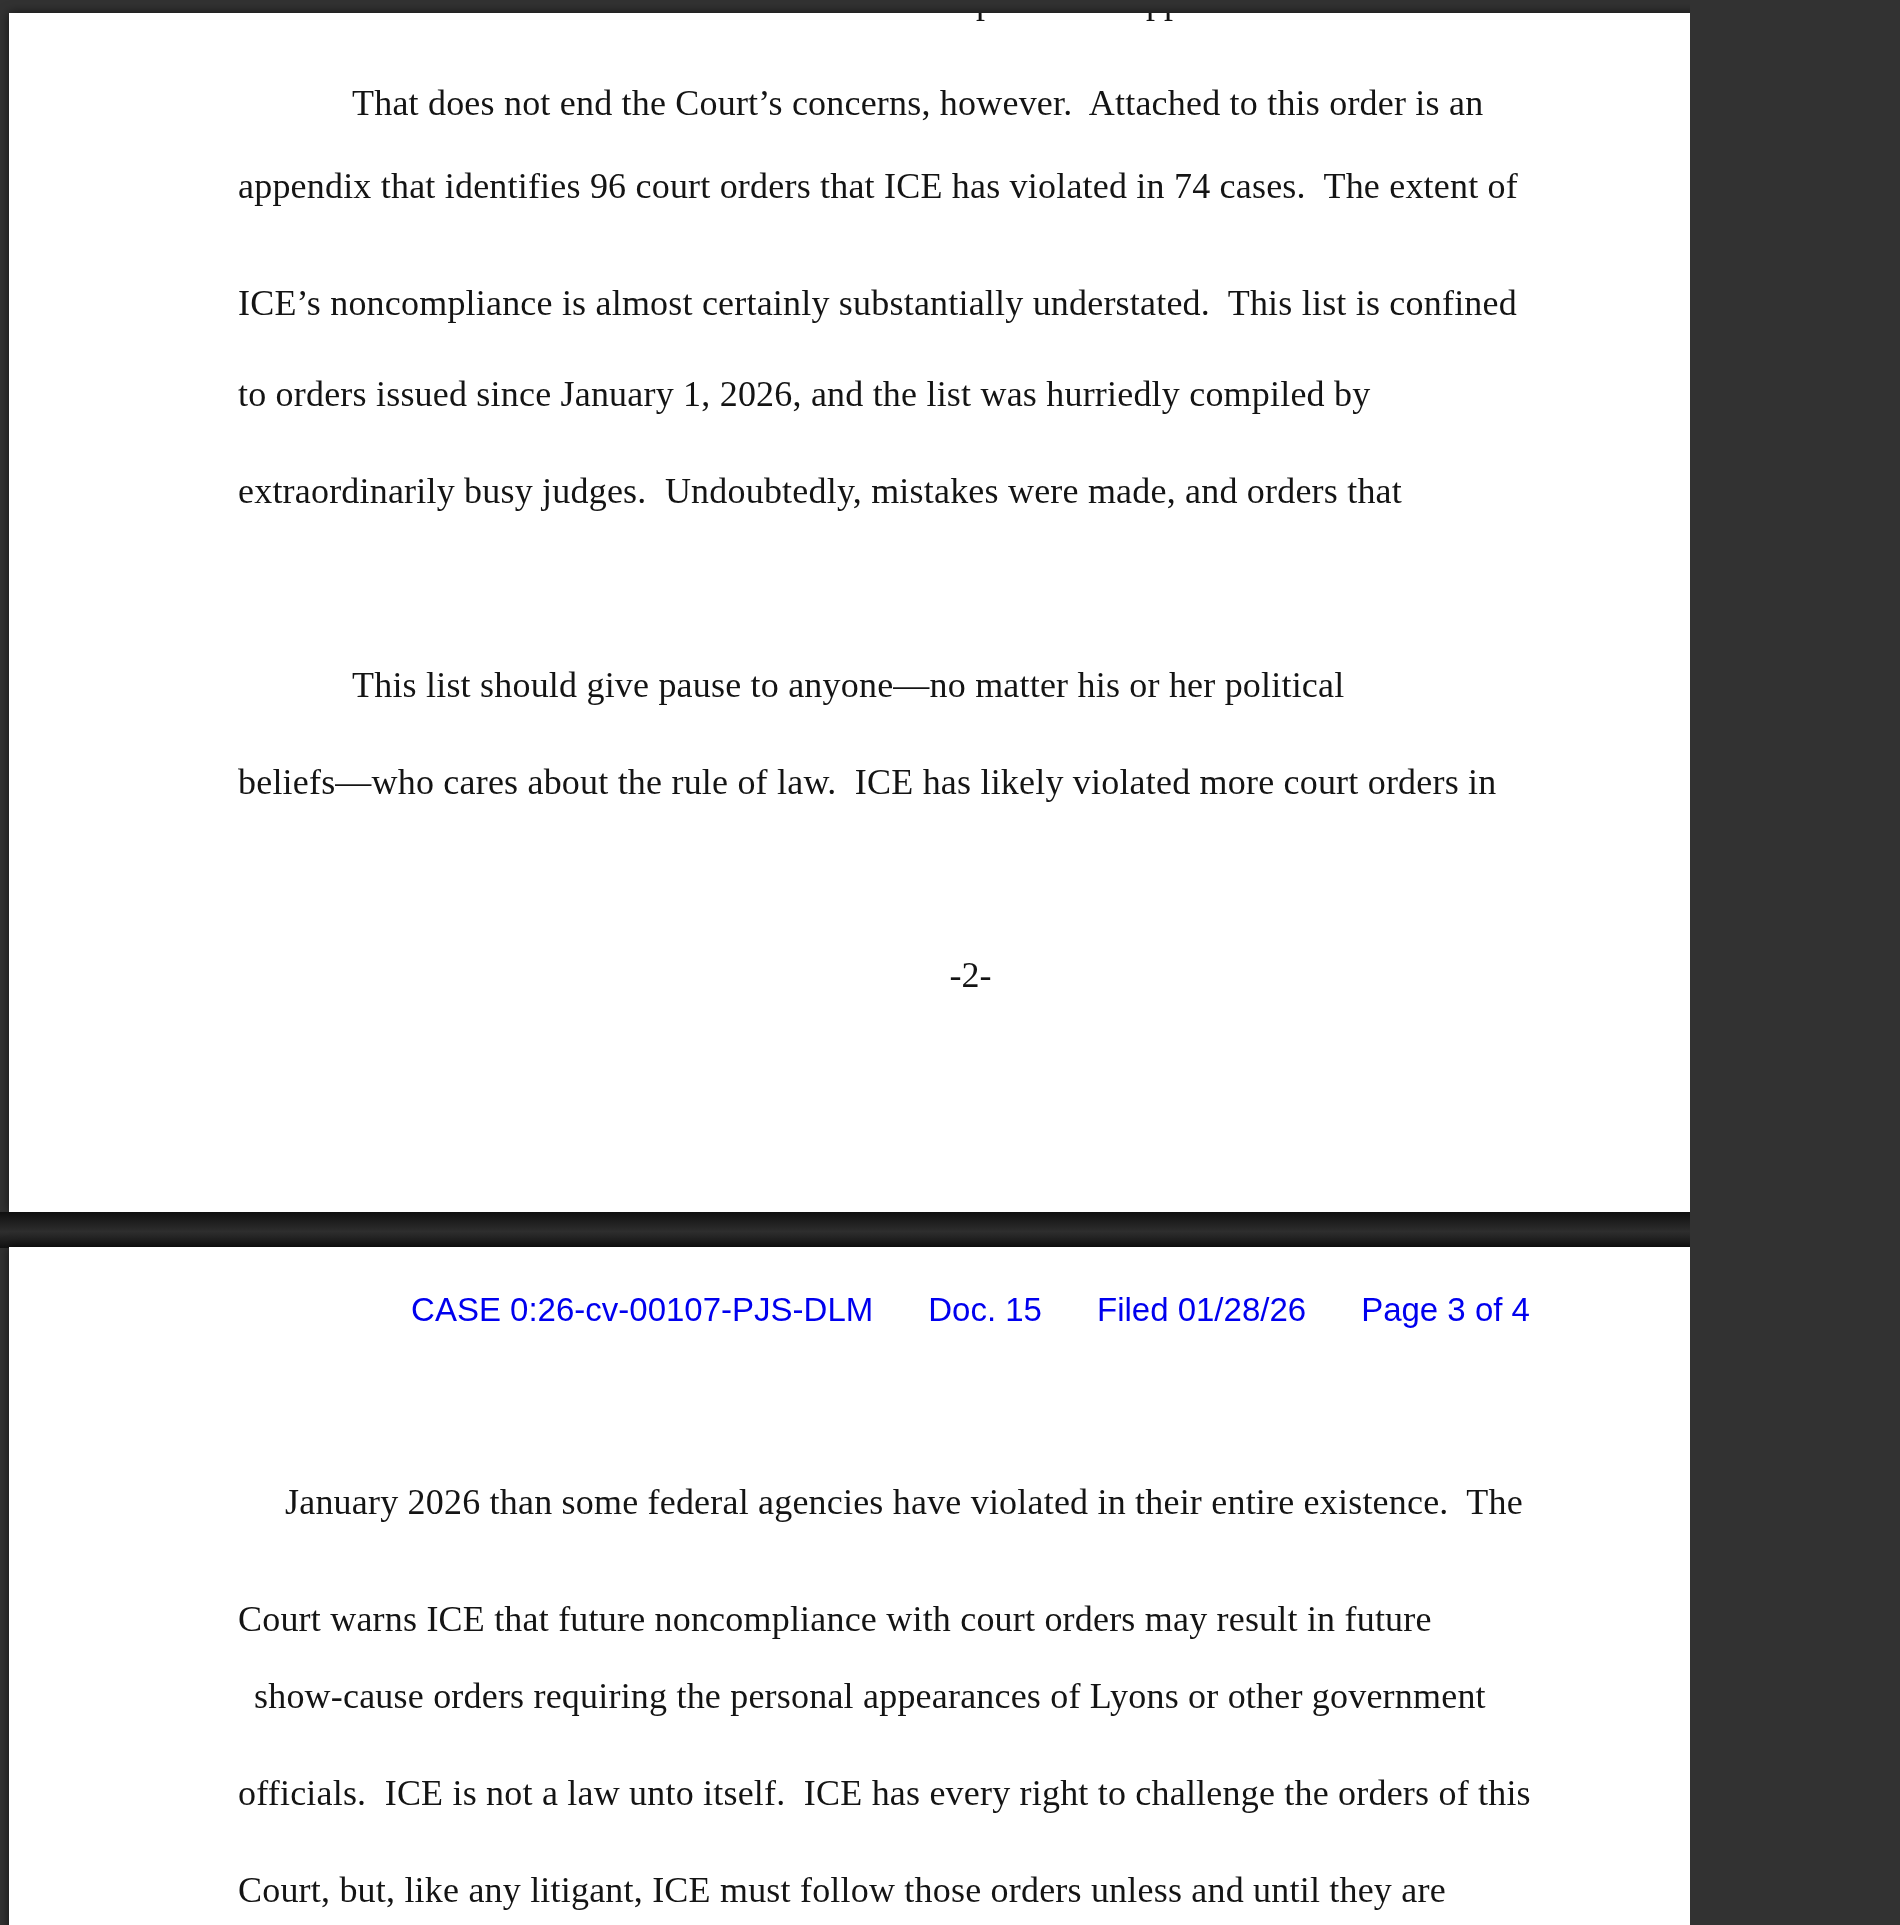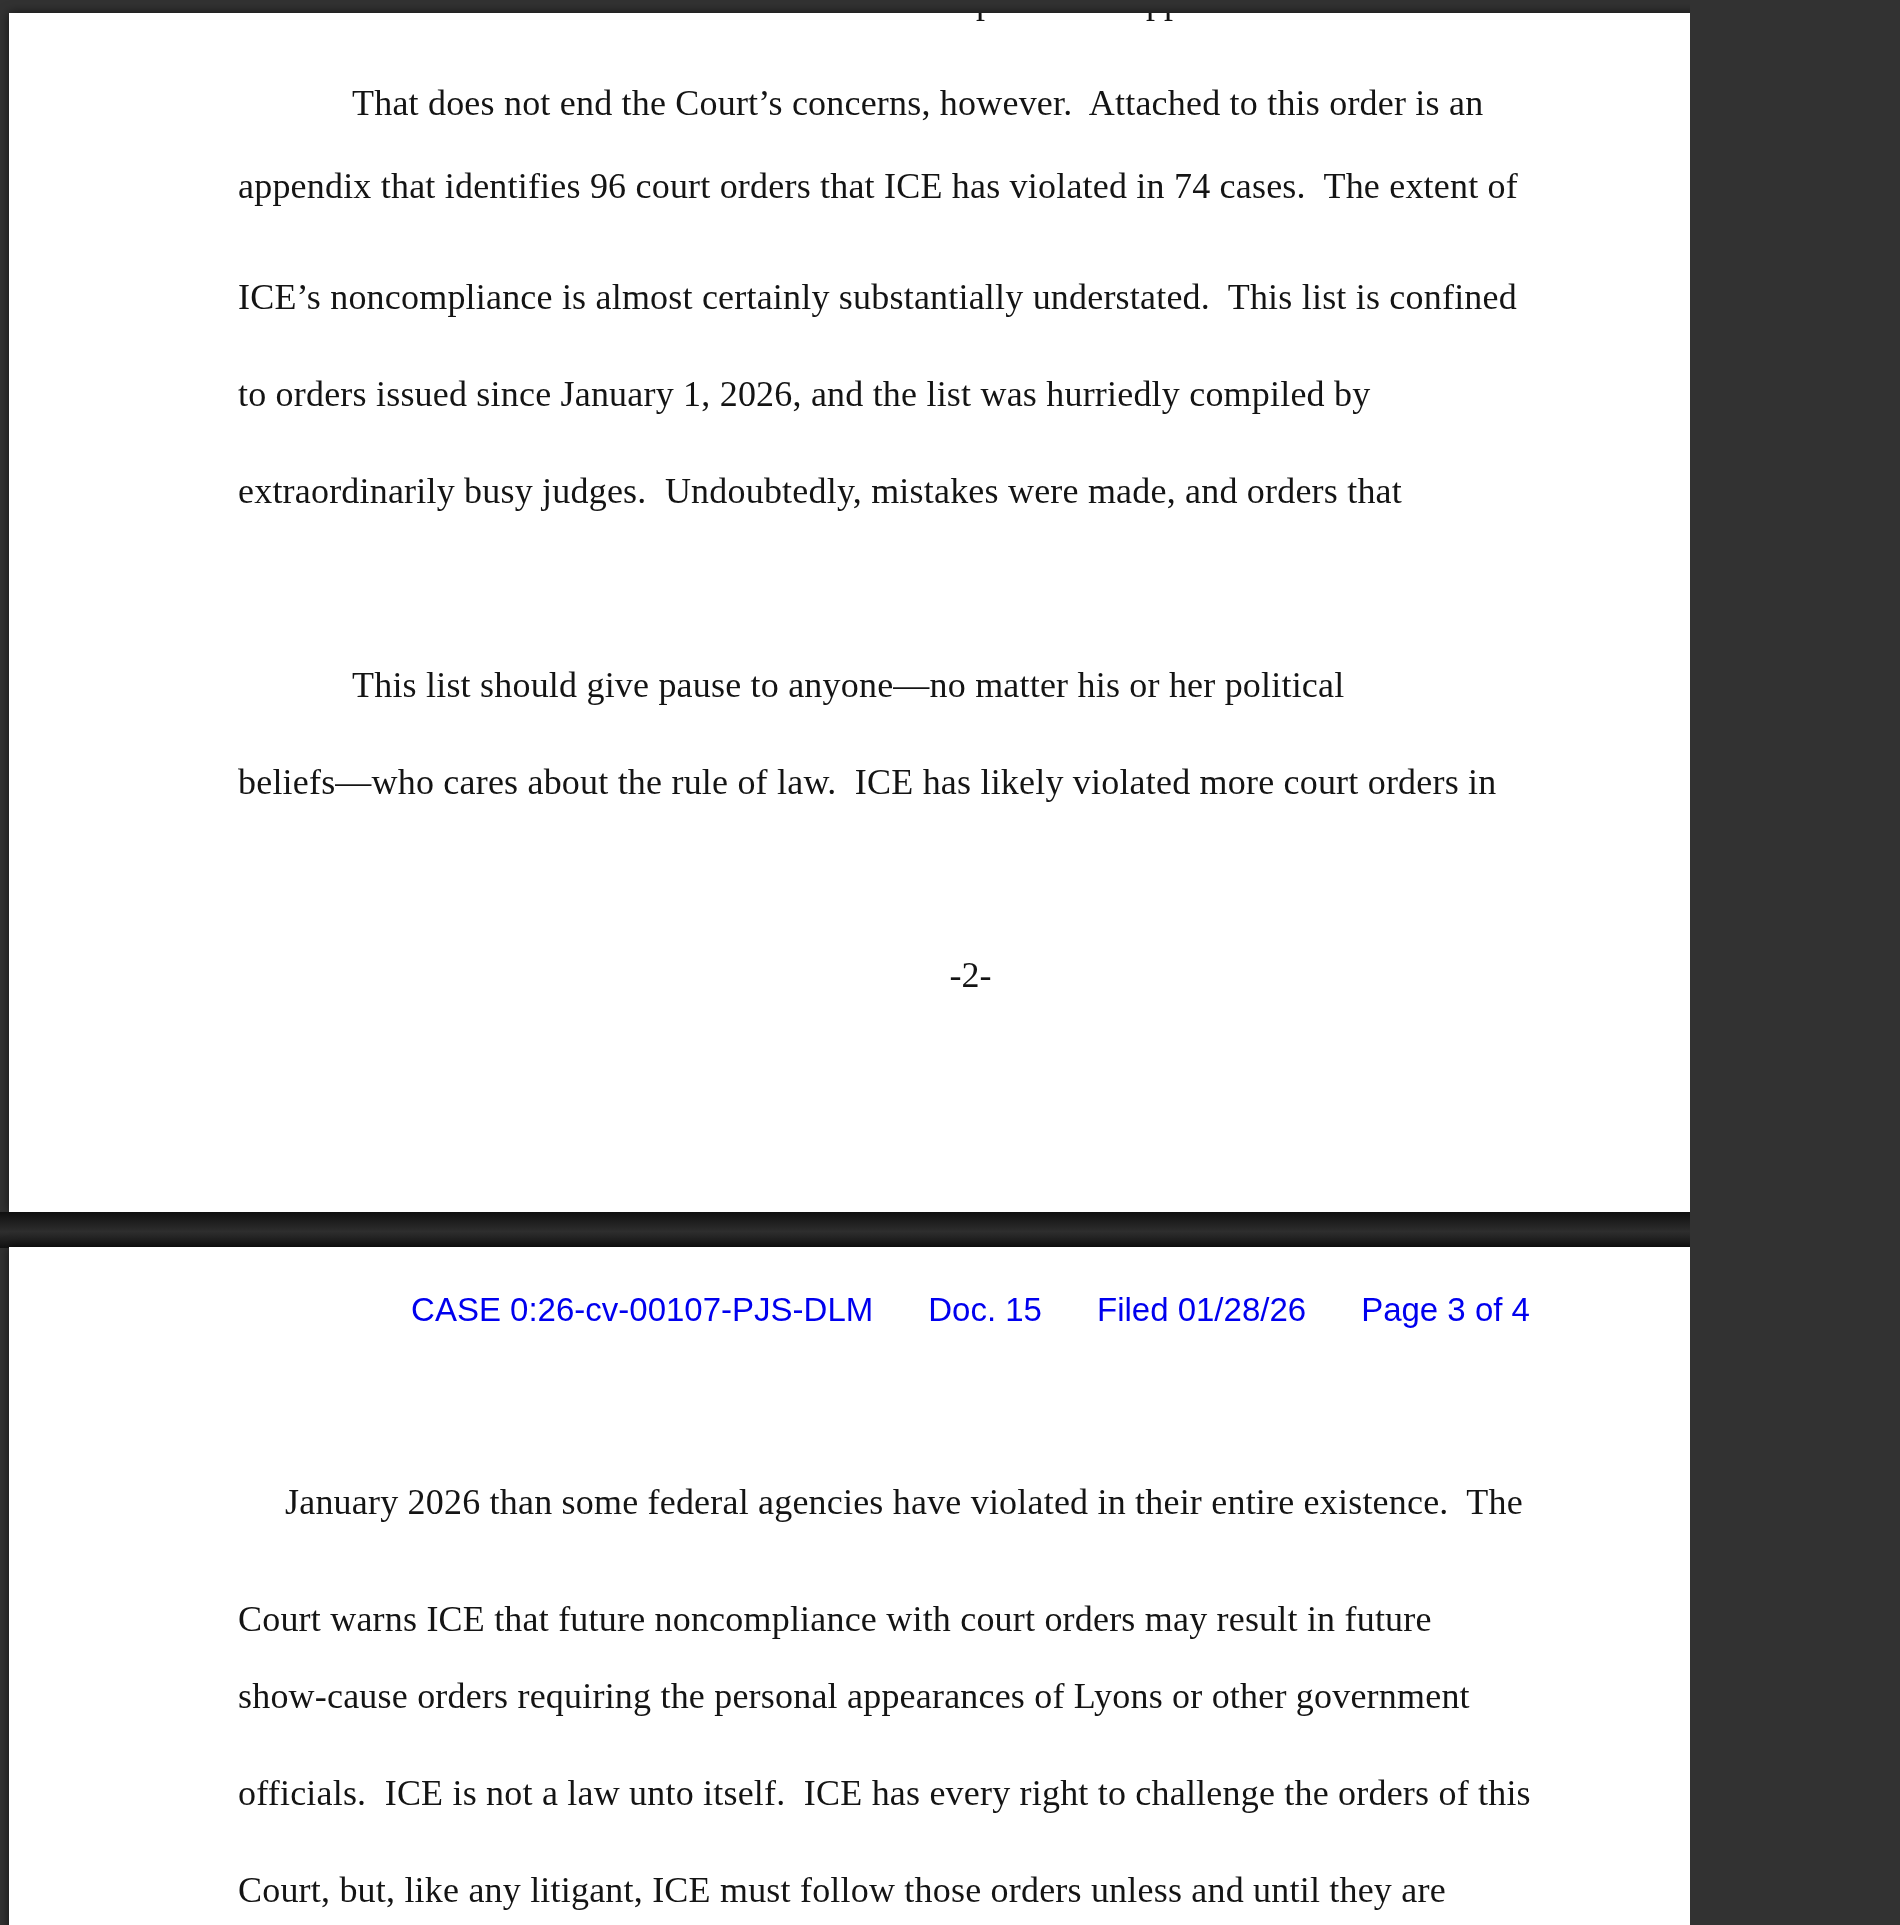--- a/index.html
+++ b/index.html
@@ -38,30 +38,30 @@
     white-space: pre;
     font-size: 36px;
     line-height: 44px;
     color: #141414;
     letter-spacing: 0.2px;
   }
   .indent { left: 343px; }
   
   .p1-l1 { top: 68px; }
   .p1-l2 { top: 151px; }
-  .p1-l3 { top: 262px; }
+  .p1-l3 { top: 268px; }
   .p1-l4 { top: 359px; }
   .p1-l5 { top: 456px; }
   .p1-l6 { top: 553px; }
   .p1-l7 { top: 650px; }
   .p1-l8 { top: 747px; }
   
   .p2-l1 { top: 233px; margin-left: 47px; }
   .p2-l2 { top: 350px; }
-  .p2-l3 { top: 427px; }
+  .p2-l3 { top: 427px; margin-left: 16px; }
   .p2-l4 { top: 524px; }
   .p2-l5 { top: 621px; }
 
   .page-number {
     position: absolute;
     top: 940px;
     left: 0;
     width: 1923px;
     text-align: center;
     font-size: 36px;

